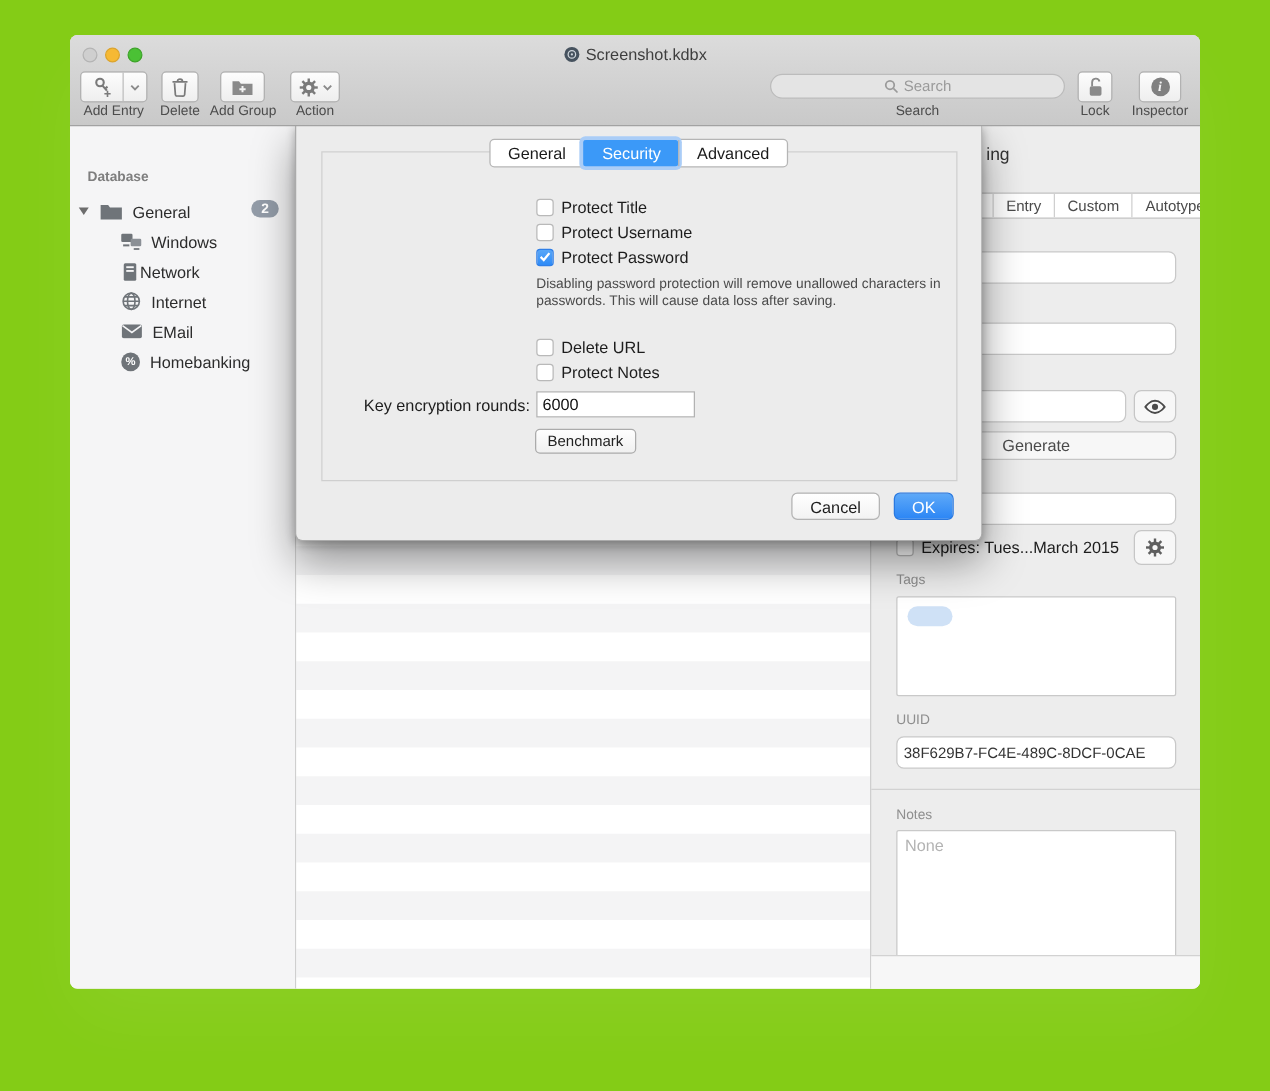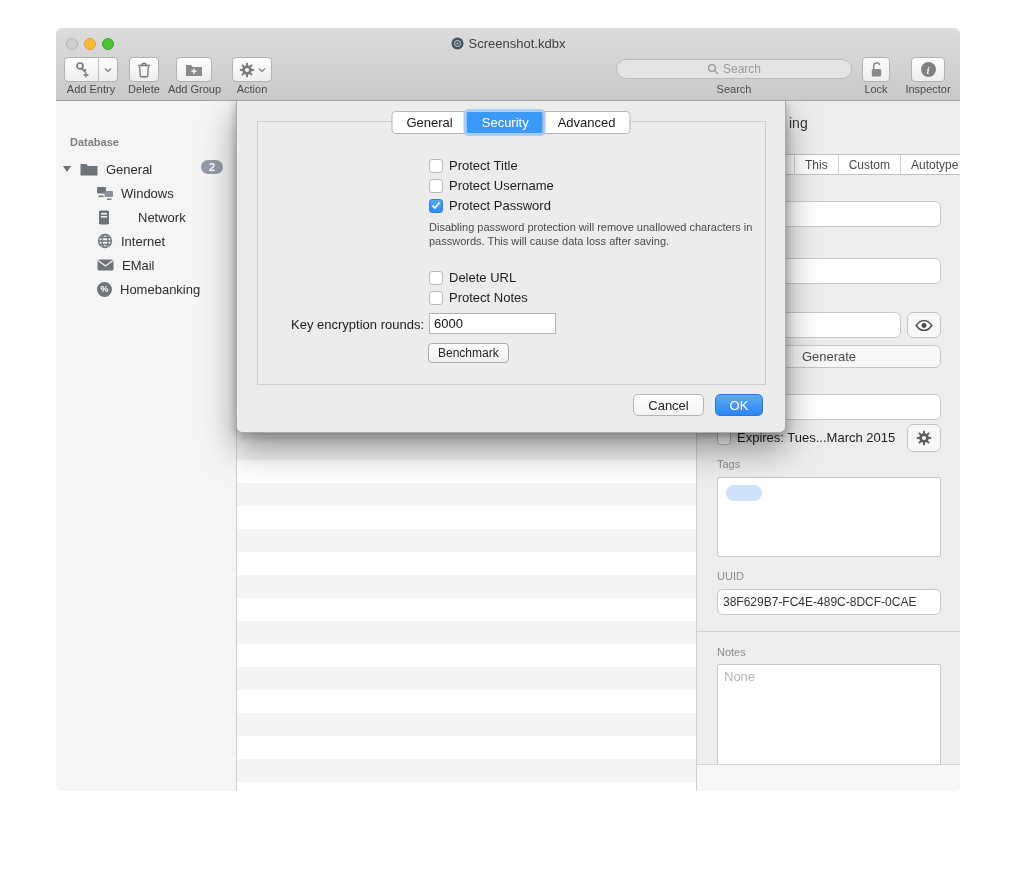--- a/index.html
+++ b/index.html
@@ -1,17 +1,17 @@
 <!DOCTYPE html>
 <html><head>
 <meta charset="utf-8">
 <style>
   html,body{margin:0;padding:0;background:#000;width:1016px;height:873px;overflow:hidden;
     font-family:"Liberation Sans",sans-serif;-webkit-font-smoothing:antialiased;}
-  .screen{position:relative;width:1016px;height:873px;background:#ffffff;}
+  .screen{position:relative;width:1016px;height:873px;background:#84cc16;}
   .window{position:absolute;left:56px;top:28px;width:904px;height:763px;border-radius:6px;
     background:#ececec;overflow:hidden;box-shadow:0 25px 60px rgba(255,255,255,0.06);}
   
   .header{position:absolute;left:0;top:0;width:904px;height:72px;z-index:6;
     background:linear-gradient(180deg,#dcdcdc,#c9c9c9);border-bottom:1px solid #a2a2a2;}
   .light{position:absolute;top:10px;width:12px;height:12px;border-radius:50%;}
   .light.close{left:10px;background:#cfcfcf;border:1px solid #b4b4b4;box-sizing:border-box;}
   .light.min{left:28px;background:#f6b934;border:1px solid #dca42c;box-sizing:border-box;}
   .light.zoom{left:46px;background:#4bc135;border:1px solid #3ea42a;box-sizing:border-box;}
   .titlegroup{position:absolute;left:0;top:7px;width:904px;height:16px;display:flex;
@@ -220,21 +220,21 @@
       </div>
 
       <div class="srow" style="top:105px;">
         <span style="margin-left:42px;display:flex;">
           <svg width="12" height="15" viewBox="0 0 12 15">
               <rect x="1" y="0.5" width="10" height="14" rx="1.2" fill="#6f7479"></rect>
               <rect x="3" y="3" width="6" height="1.5" fill="#f5f5f6"></rect>
               <rect x="3" y="6" width="6" height="1.5" fill="#f5f5f6"></rect>
             </svg>
         </span>
-        <span class="txt" style="margin-left:28px;">Network</span>
+        <span class="txt" style="margin-left:2px;">Network</span>
       </div>
 
       <div class="srow" style="top:153px;">
         <span style="margin-left:41px;display:flex;">
           <svg width="17" height="12" viewBox="0 0 17 12">
               <rect x="0.5" y="0.5" width="16" height="11" rx="1.5" fill="#6f7479"></rect>
               <path d="M1 1.5 L8.5 7 L16 1.5" stroke="#f5f5f6" stroke-width="1.3" fill="none"></path>
             </svg>
         </span>
         <span class="txt" style="margin-left:8px;">EMail</span>
@@ -259,21 +259,21 @@
       </div>
     </div>
 
     <div class="mainlist"></div>
 
     <div class="inspector">
       <div class="insp-title">ing</div>
 
       <div class="iseg">
         <span class="seg" style="width:26px;"></span>
-        <span class="seg">This</span>
+        <span class="seg">Entry</span>
         <span class="seg">Custom</span>
         <span class="seg">Autotype</span>
       </div>
 
       <div class="fld" style="top:101px;"></div>
       <div class="fld" style="top:158px;"></div>
 
       <div class="fld" style="top:212px;width:184px;"></div>
       <div class="ibtn" style="left:210px;top:212px;width:34px;height:26px;">
         <svg width="20" height="13" viewBox="0 0 24 16">

